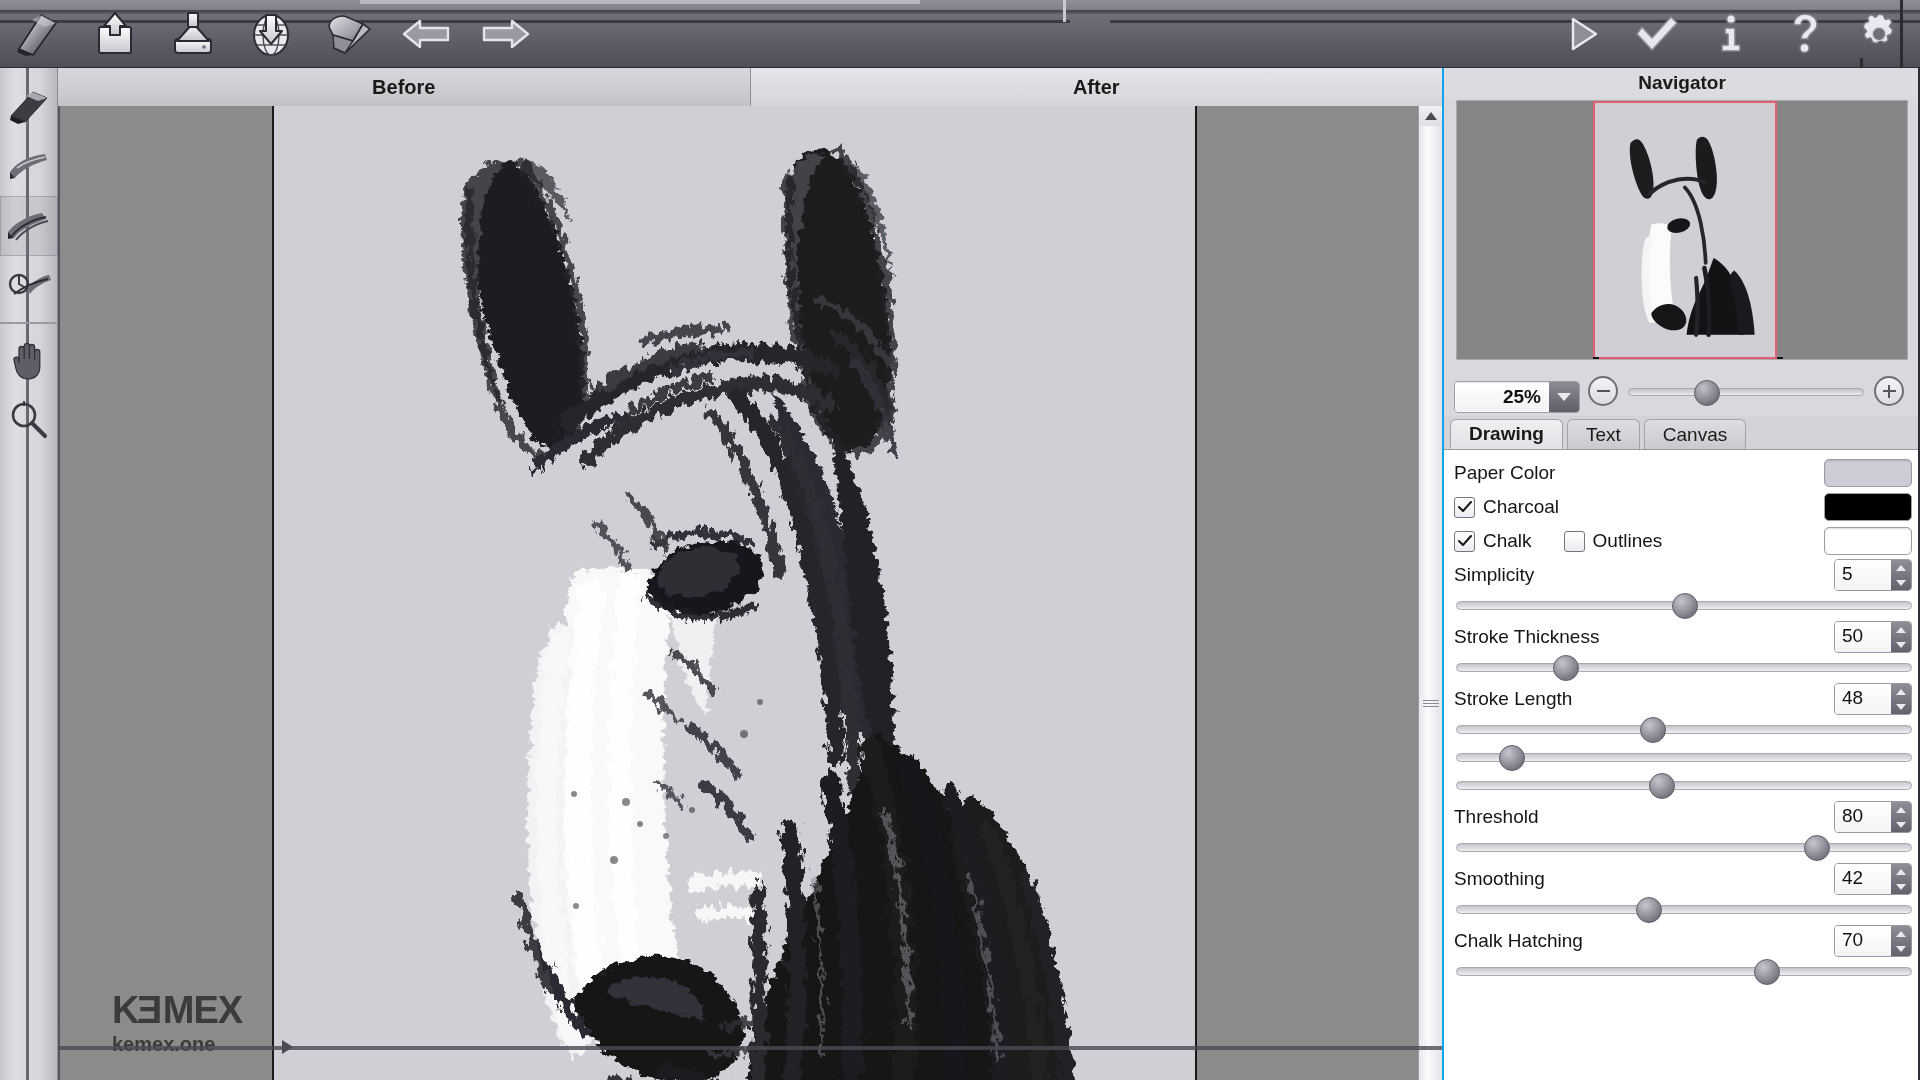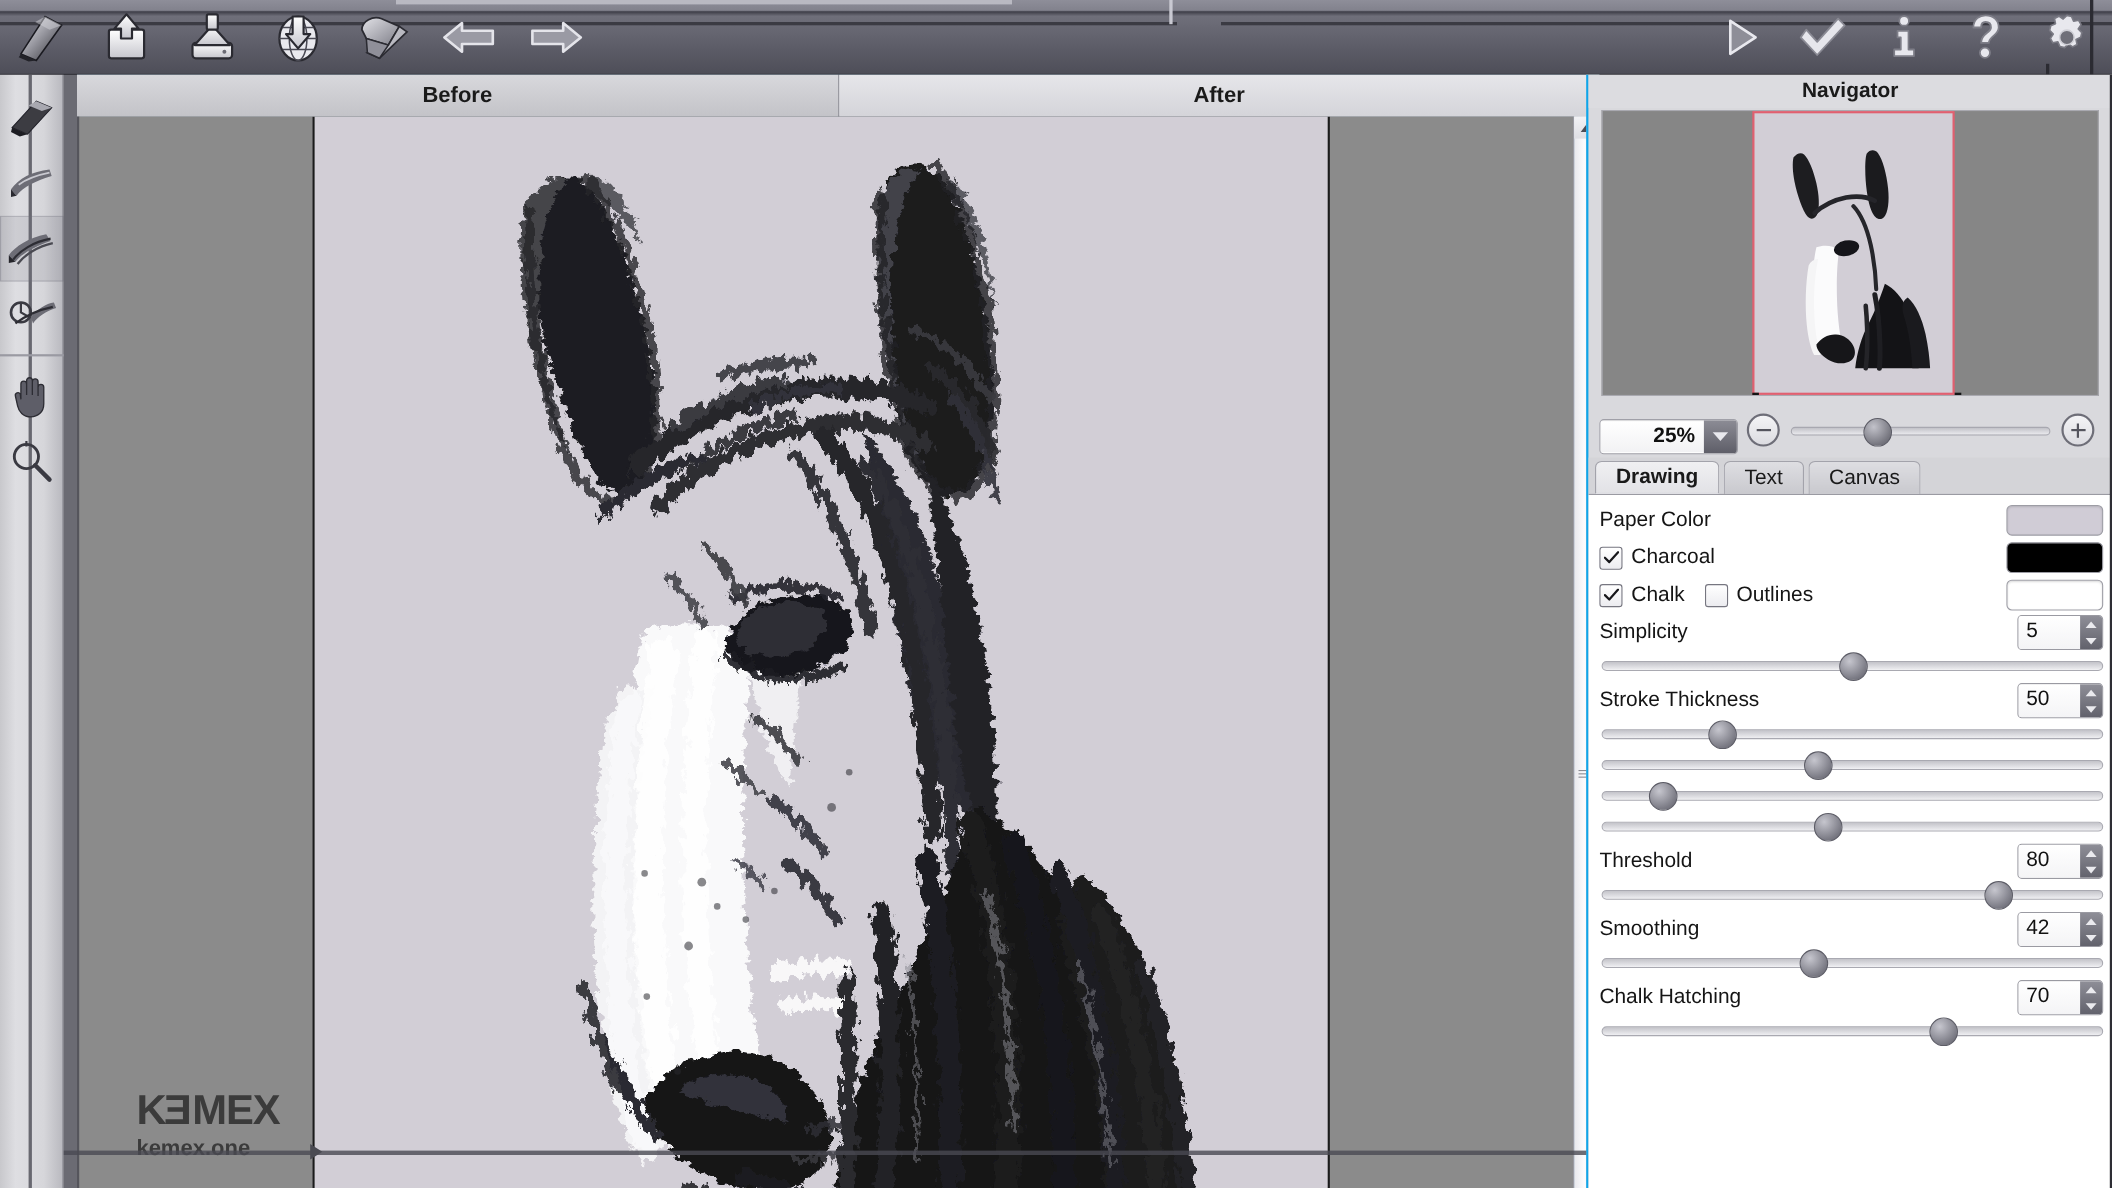--- a/index.html
+++ b/index.html
@@ -47,22 +47,21 @@
     position:relative;
   }
   .ltool.selected{background:rgba(120,120,130,.16);box-shadow:inset 0 0 0 1px rgba(110,110,120,.35);}
   .lsep{width:58px;height:2px;background:#9a9aa2;margin:6px 0;}
   .leftstrip-vline{position:absolute;left:26px;top:0;width:3px;height:1012px;background:#4e4e58;opacity:.82;}
   .leftstrip-inner{position:relative;z-index:2;padding-top:8px;}
 
   
   .mainarea{
     position:absolute;left:58px;top:68px;width:1384px;height:1012px;
-    background:#0c4a6e;
-    margin-left:12px;
+    background:#8b5cf6;
   }
   .tabstrip{
     position:absolute;left:0;top:0;width:1384px;height:38px;
     background:#c4c4c9;
     display:flex;
     box-sizing:border-box;
     border-bottom:1px solid #8f8f97;
   }
   .ctab{
     flex:1;height:38px;display:flex;align-items:center;justify-content:center;
@@ -705,21 +704,21 @@
         <span class="slabel">Charcoal</span>
         <div class="swatch" style="background:#000000"></div>
       </div>
 
       <div class="srow">
         <div class="cbx">
           <svg width="14" height="12" viewBox="0 0 14 12">
               <path d="M1 6 L5 10 L13 1" stroke="#17171b" stroke-width="2" fill="none" stroke-linecap="round" stroke-linejoin="round"></path>
             </svg>
         </div>
-        <span class="slabel" style="margin-right:18px">Chalk</span>
+        <span class="slabel" style="margin-right:32px">Chalk</span>
         <div class="cbx"></div>
         <span class="slabel">Outlines</span>
         <div class="swatch" style="background:#ffffff"></div>
       </div>
 
       <div class="srow">
         <span class="slabel">Simplicity</span>
         <div class="numbox">
           <div class="numval">5</div>
           <div class="spin">
@@ -749,20 +748,34 @@
                 <b></b>
               </div>
             </div>
         </div>
       </div>
       <div class="sliderrow">
         <div class="strack"></div>
         <div class="sknob" style="left:calc(24% - 12px)"></div>
       </div>
 
+      <div class="srow">
+        <span class="slabel">Stroke Length</span>
+        <div class="numbox">
+          <div class="numval">48</div>
+          <div class="spin">
+              <div class="up">
+                <b></b>
+              </div>
+              <div class="dn">
+                <b></b>
+              </div>
+            </div>
+        </div>
+      </div>
       <div class="sliderrow">
         <div class="strack"></div>
         <div class="sknob" style="left:calc(43% - 12px)"></div>
       </div>
 
       <div class="sliderrow">
         <div class="strack"></div>
         <div class="sknob" style="left:calc(12% - 12px)"></div>
       </div>
 

